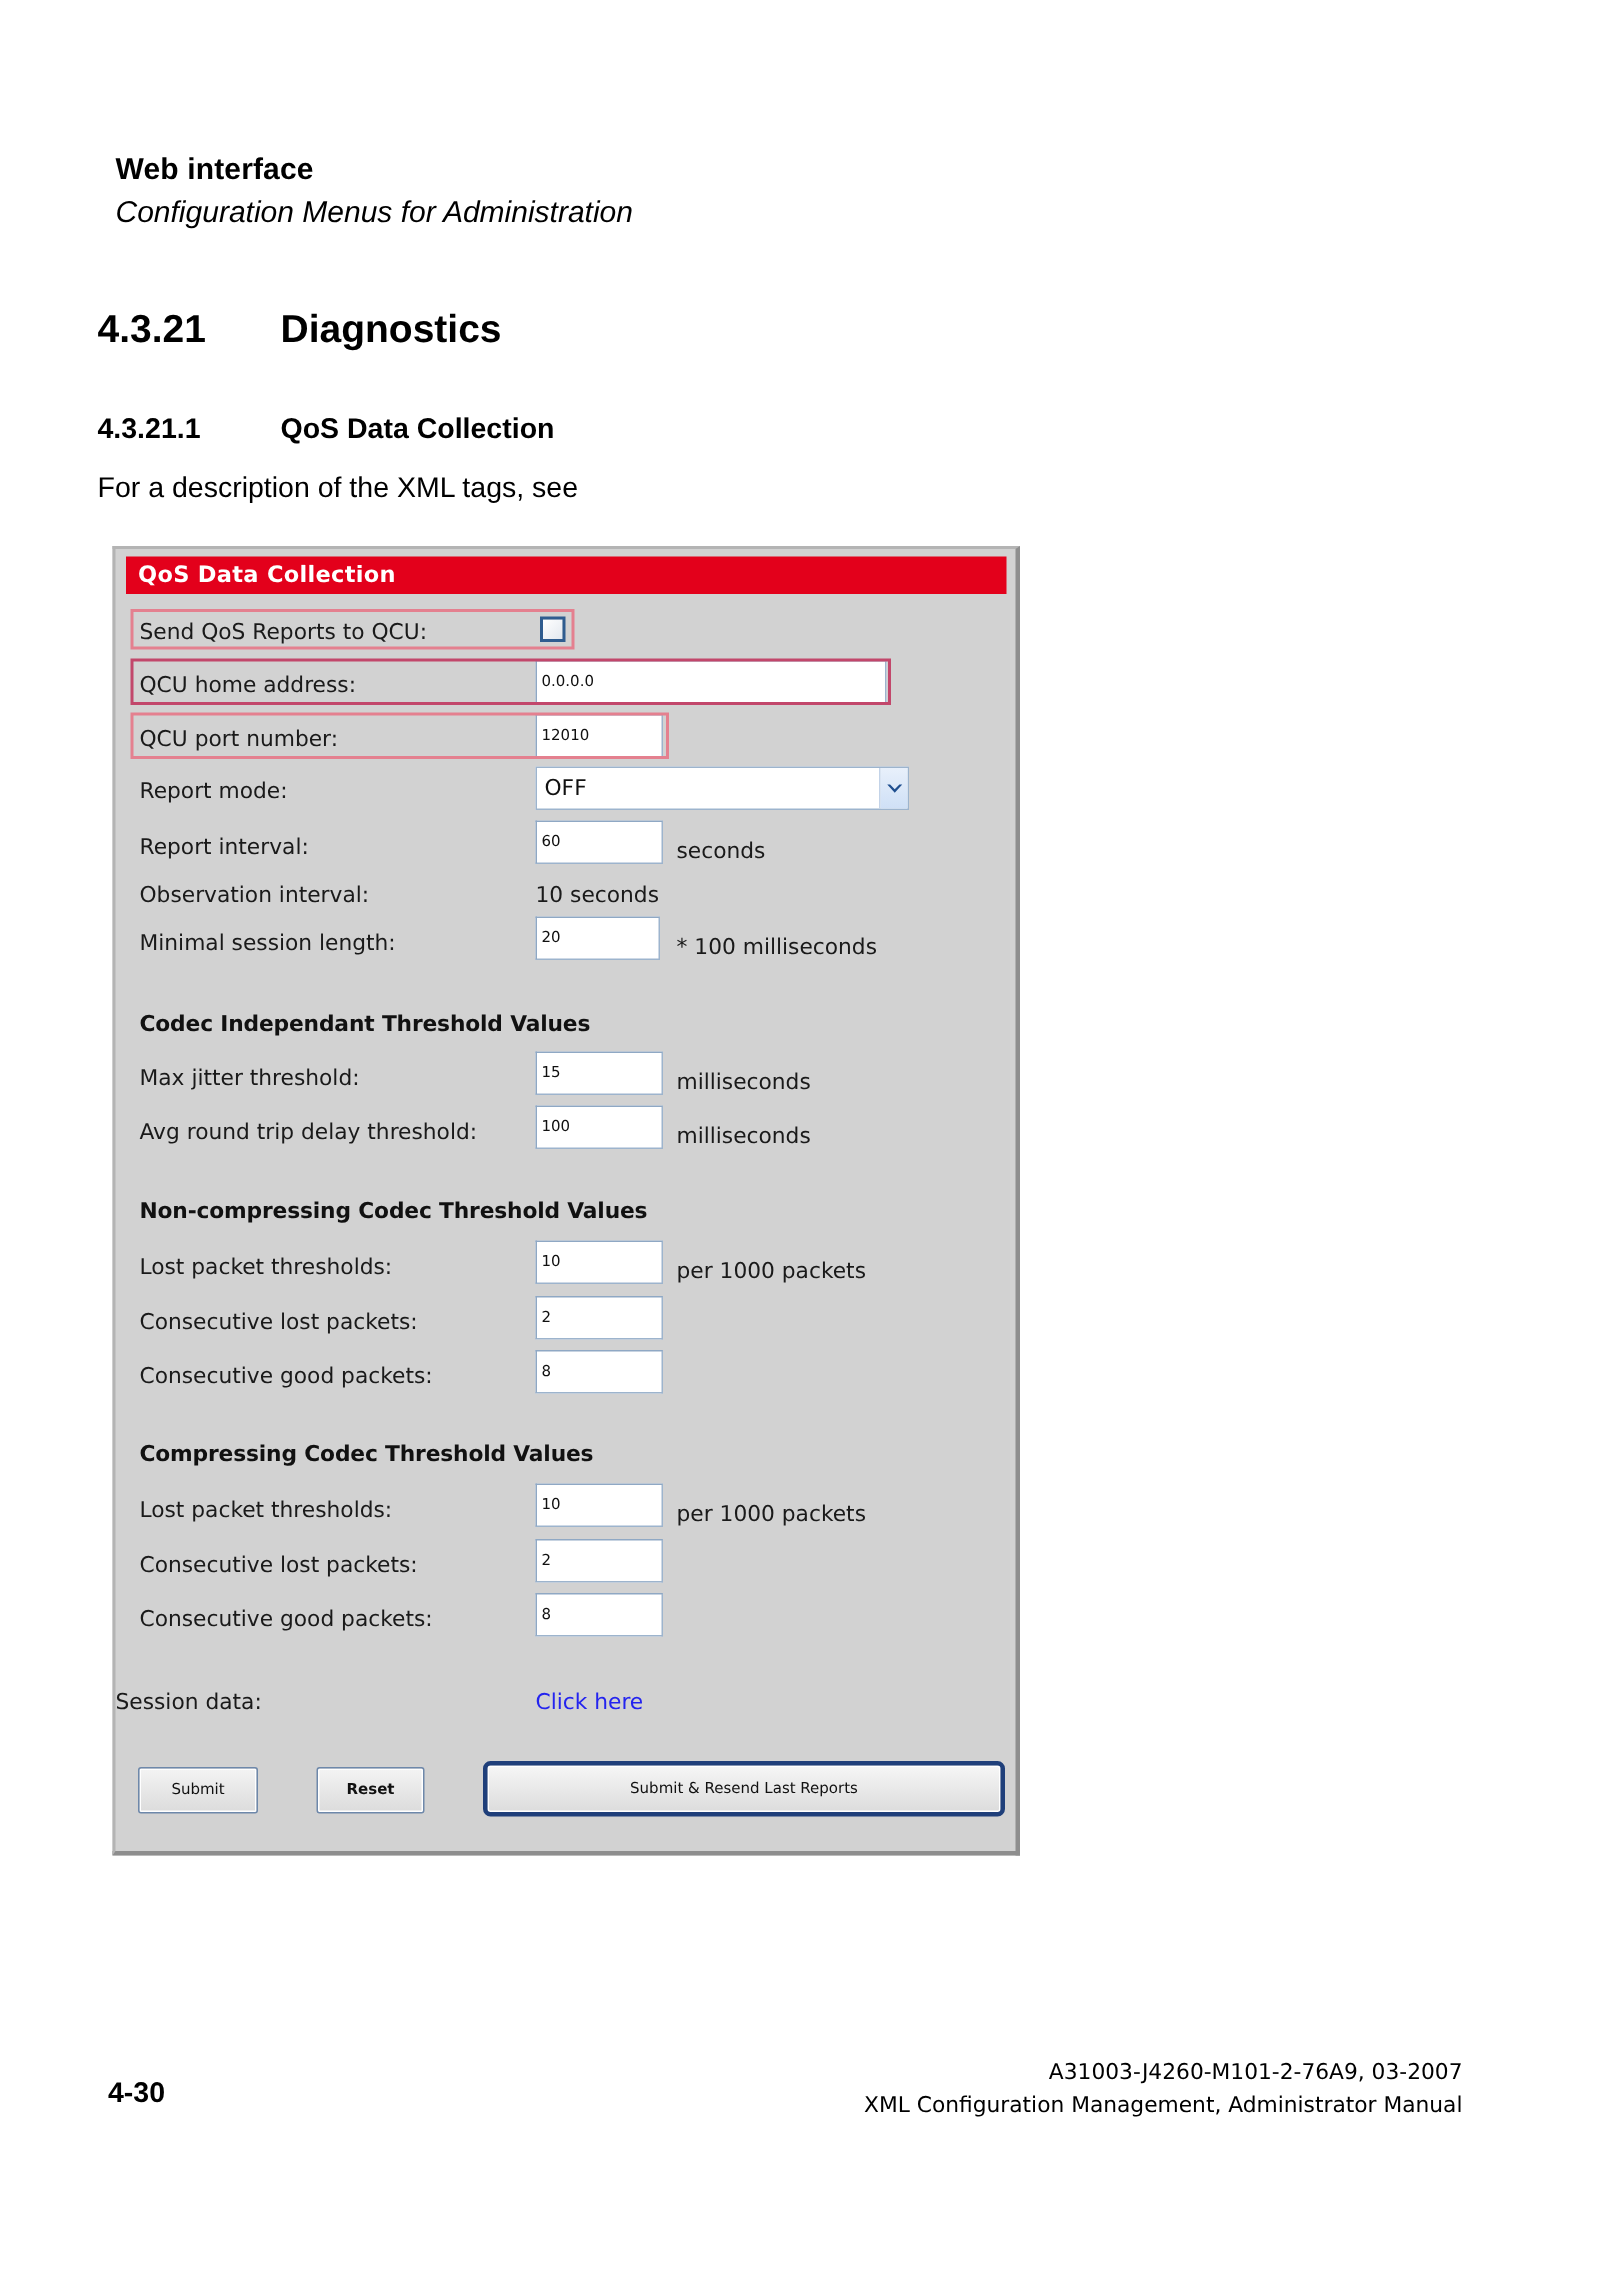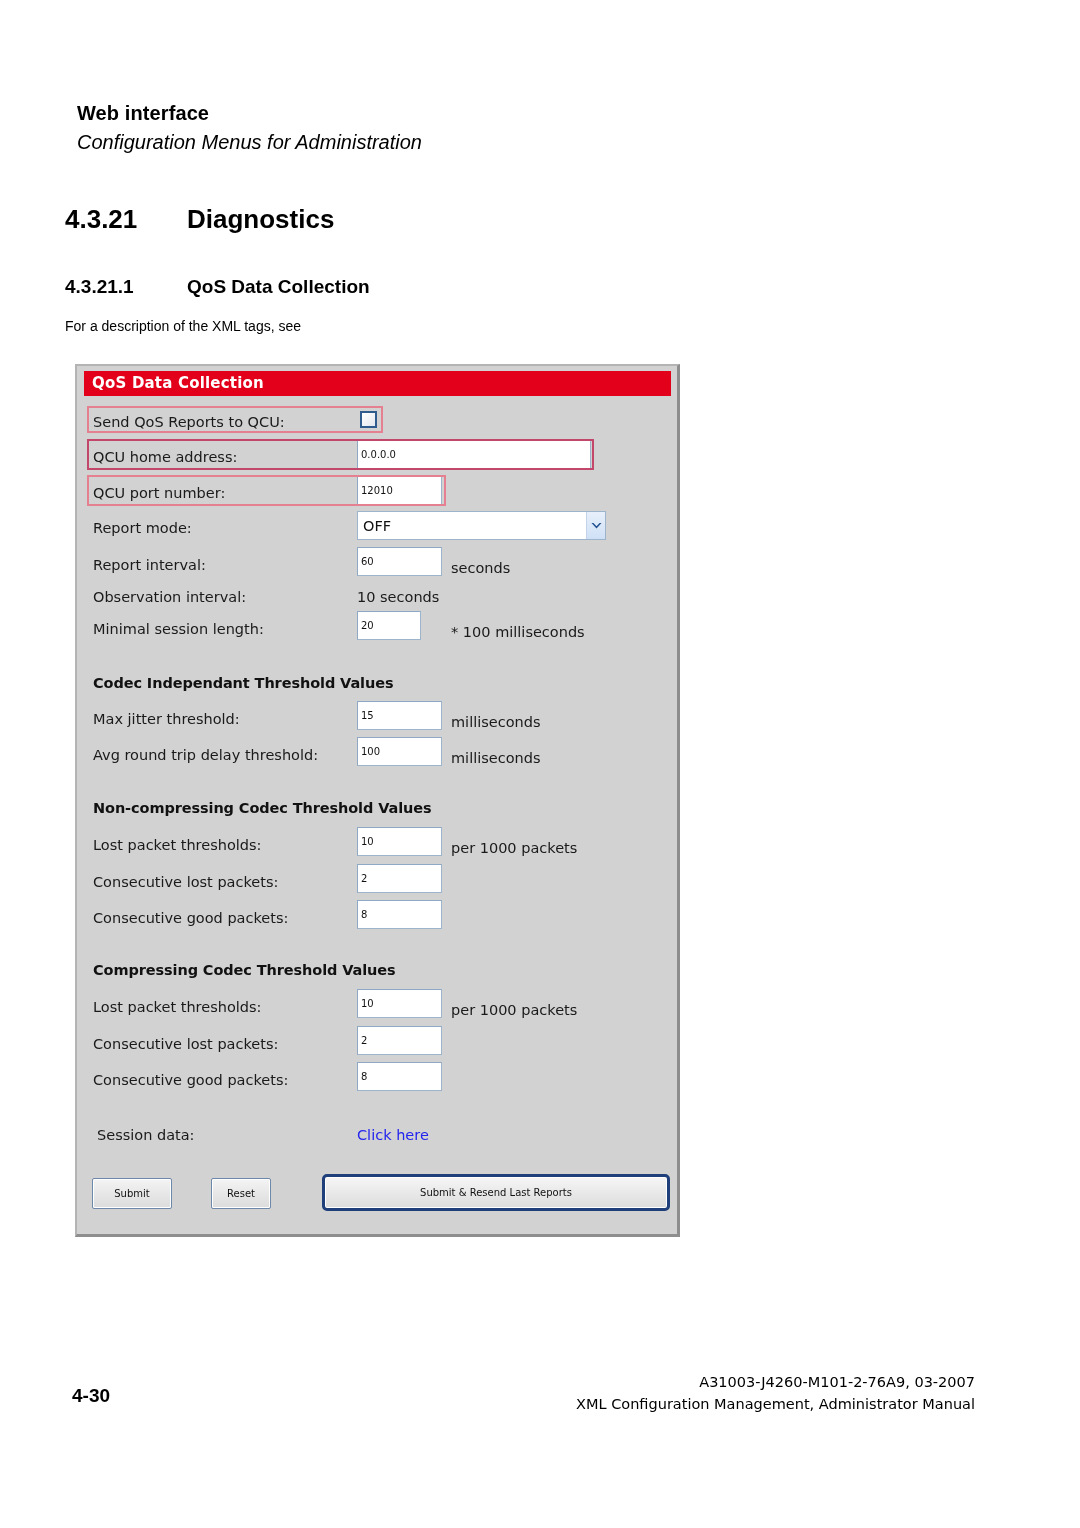--- a/index.html
+++ b/index.html
@@ -57,21 +57,21 @@
     font-weight: bold;
     line-height: 26px;
   }
   .sec-h2 .num { display: inline-block; width: 122px; }
 
   .body-para {
     position: absolute;
     left: 65px;
     top: 313px;
     width: 900px;
-    font-size: 14px;
+    font-size: 19px;
     line-height: 26px;
   }
 
   
   .panel {
     position: absolute;
     left: 75px;
     top: 364px;
     width: 605px;
     height: 873px;
@@ -290,21 +290,21 @@
     </div>
 
     <div class="lbl" style="left:16px; top:190px;">Report interval:</div>
     <div class="tbox" style="left:280px; top:181px; width:85px; height:29px;">60</div>
     <div class="unit" style="left:374px; top:193px;">seconds</div>
 
     <div class="lbl" style="left:16px; top:222px;">Observation interval:</div>
     <div class="unit" style="left:280px; top:222px;">10 seconds</div>
 
     <div class="lbl" style="left:16px; top:254px;">Minimal session length:</div>
-    <div class="tbox" style="left:280px; top:245px; width:64px; height:29px;">20</div>
+    <div class="tbox" style="left:280px; top:245px; width:83px; height:29px;">20</div>
     <div class="unit" style="left:374px; top:257px;">* 100 milliseconds</div>
 
     <div class="grp-head" style="left:16px; top:308px;">Codec Independant Threshold Values</div>
 
     <div class="lbl" style="left:16px; top:344px;">Max jitter threshold:</div>
     <div class="tbox" style="left:280px; top:335px; width:85px; height:29px;">15</div>
     <div class="unit" style="left:374px; top:347px;">milliseconds</div>
 
     <div class="lbl" style="left:16px; top:380px;">Avg round trip delay threshold:</div>
     <div class="tbox" style="left:280px; top:371px; width:85px; height:29px;">100</div>
@@ -327,25 +327,25 @@
     <div class="lbl" style="left:16px; top:632px;">Lost packet thresholds:</div>
     <div class="tbox" style="left:280px; top:623px; width:85px; height:29px;">10</div>
     <div class="unit" style="left:374px; top:635px;">per 1000 packets</div>
 
     <div class="lbl" style="left:16px; top:669px;">Consecutive lost packets:</div>
     <div class="tbox" style="left:280px; top:660px; width:85px; height:29px;">2</div>
 
     <div class="lbl" style="left:16px; top:705px;">Consecutive good packets:</div>
     <div class="tbox" style="left:280px; top:696px; width:85px; height:29px;">8</div>
 
-    <div class="lbl" style="left:20px; top:760px;">Session data:</div>
+    <div class="lbl" style="left:0; top:760px;">Session data:</div>
     <a class="wlink" href="#" style="left:280px; top:760px;">Click here</a>
 
     <div class="btn" style="left:15px; top:812px; width:80px; height:31px;">Submit</div>
-    <div class="btn" style="left:134px; top:812px; width:60px; height:31px;">Reset</div>
+    <div class="btn" style="left:134px; top:812px; width:72px; height:31px;font-weight:bold;">Reset</div>
     <div class="btn primary" style="left:245px; top:808px; width:348px; height:37px;">Submit &amp; Resend Last Reports</div>
 
   </div>
 </div>
 
 <div class="foot-page">4-30</div>
 <div class="foot-right">
   <div>A31003-J4260-M101-2-76A9, 03-2007</div>
   <div>XML Configuration Management, Administrator Manual</div>
 </div>

